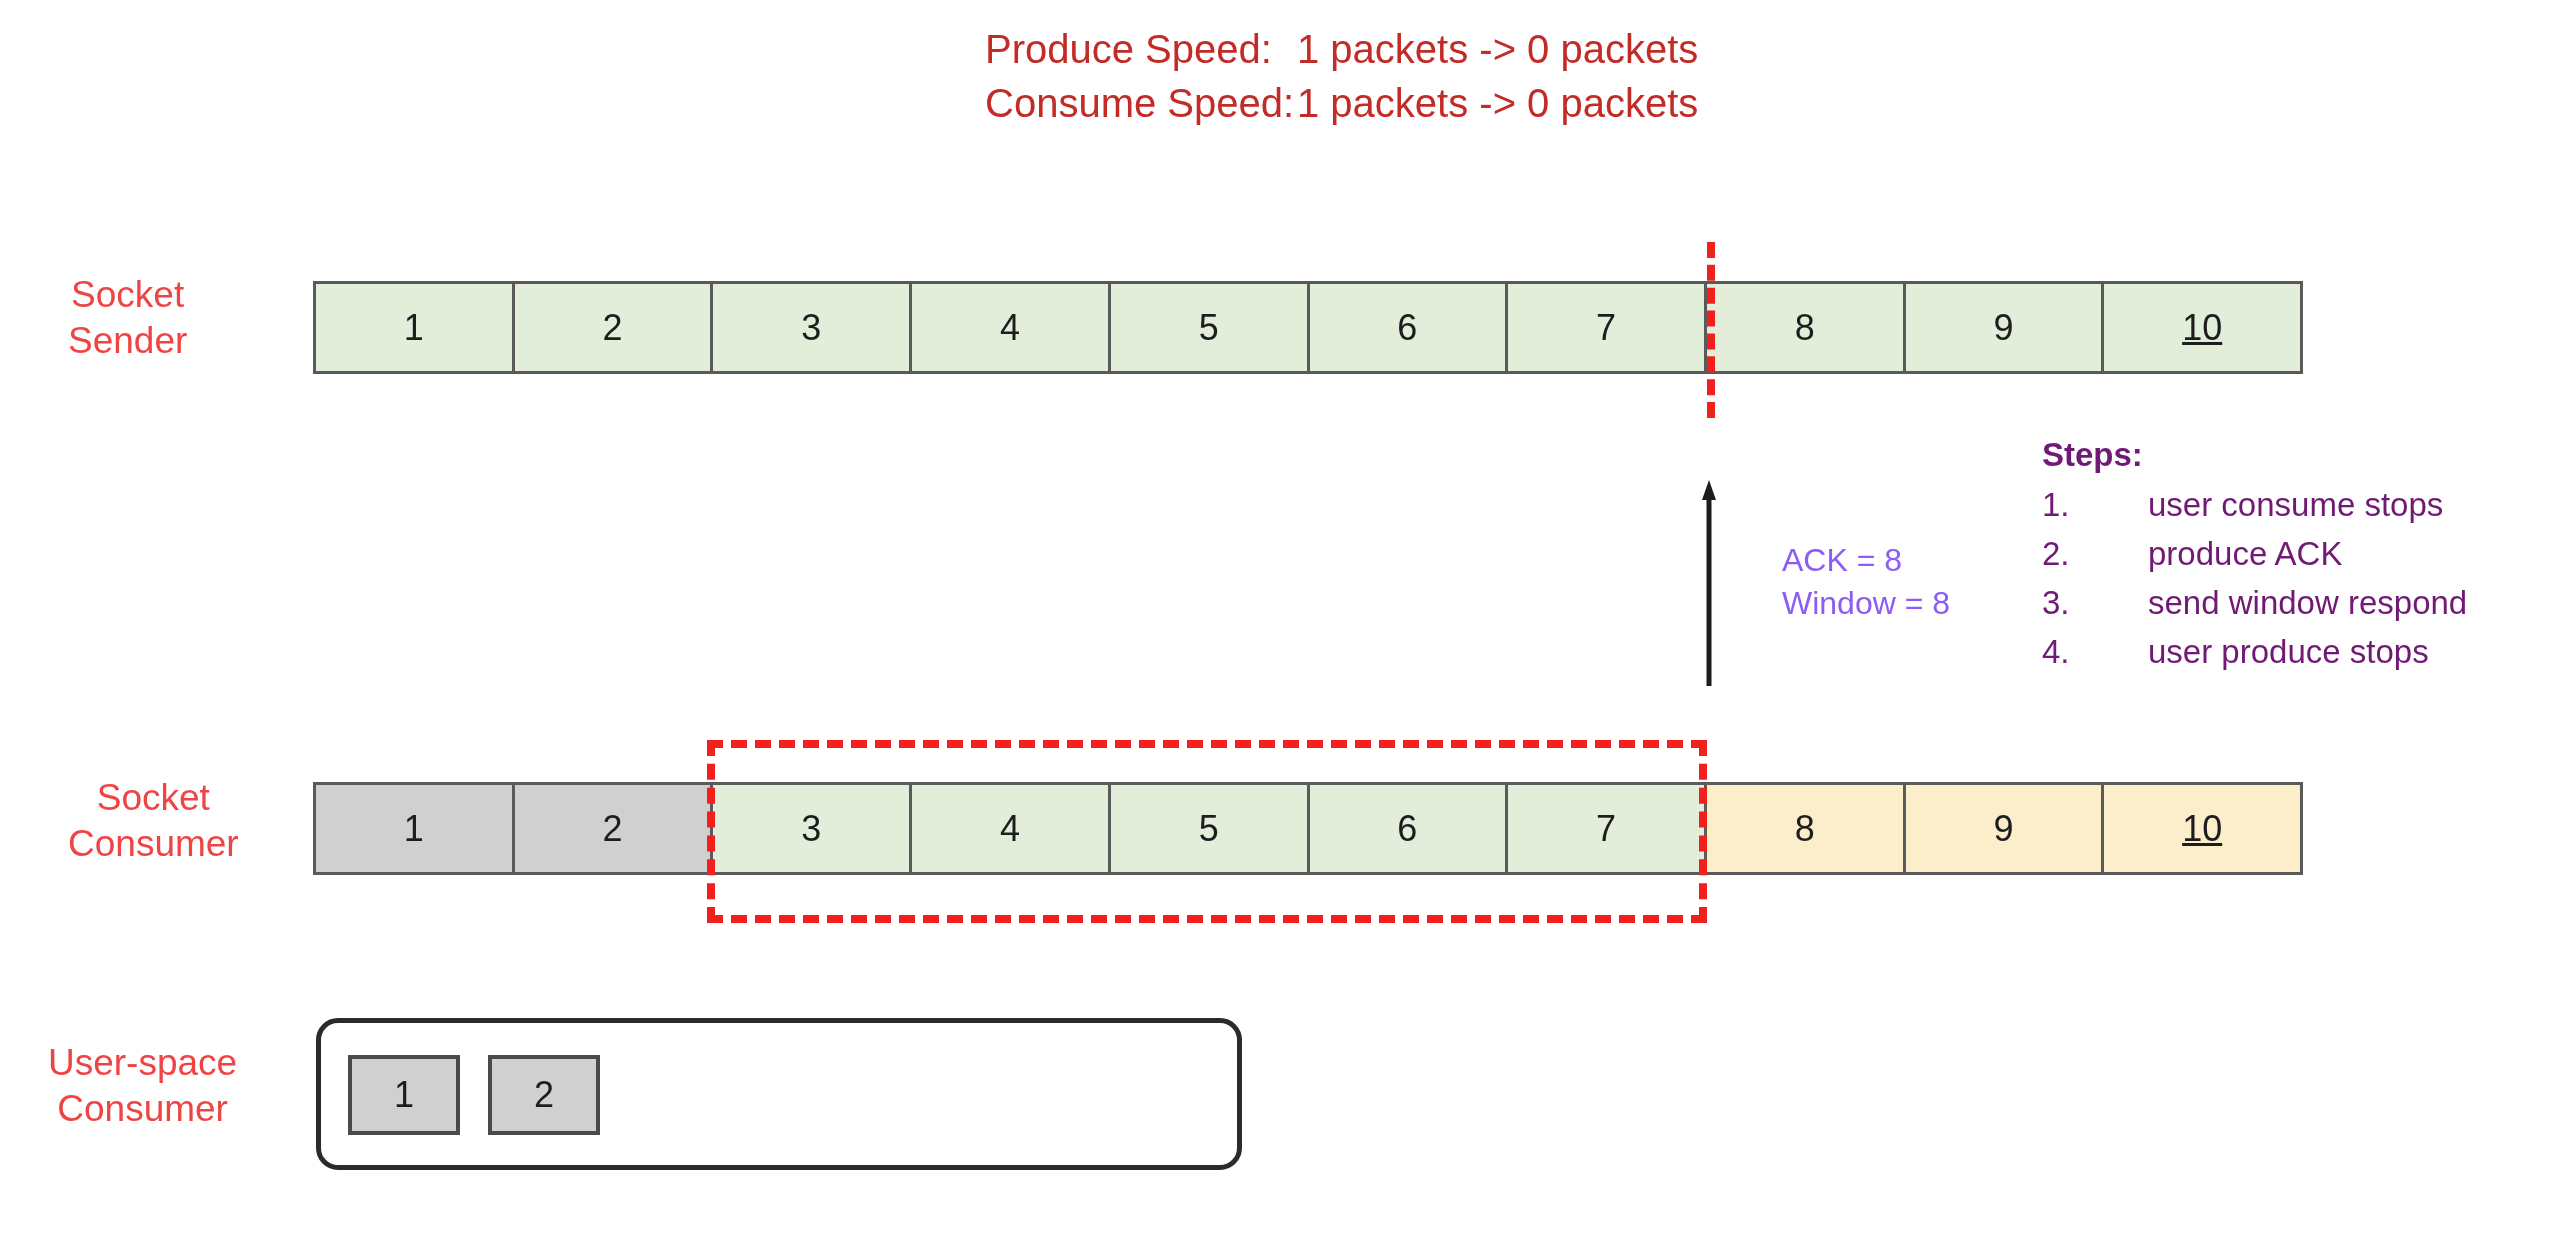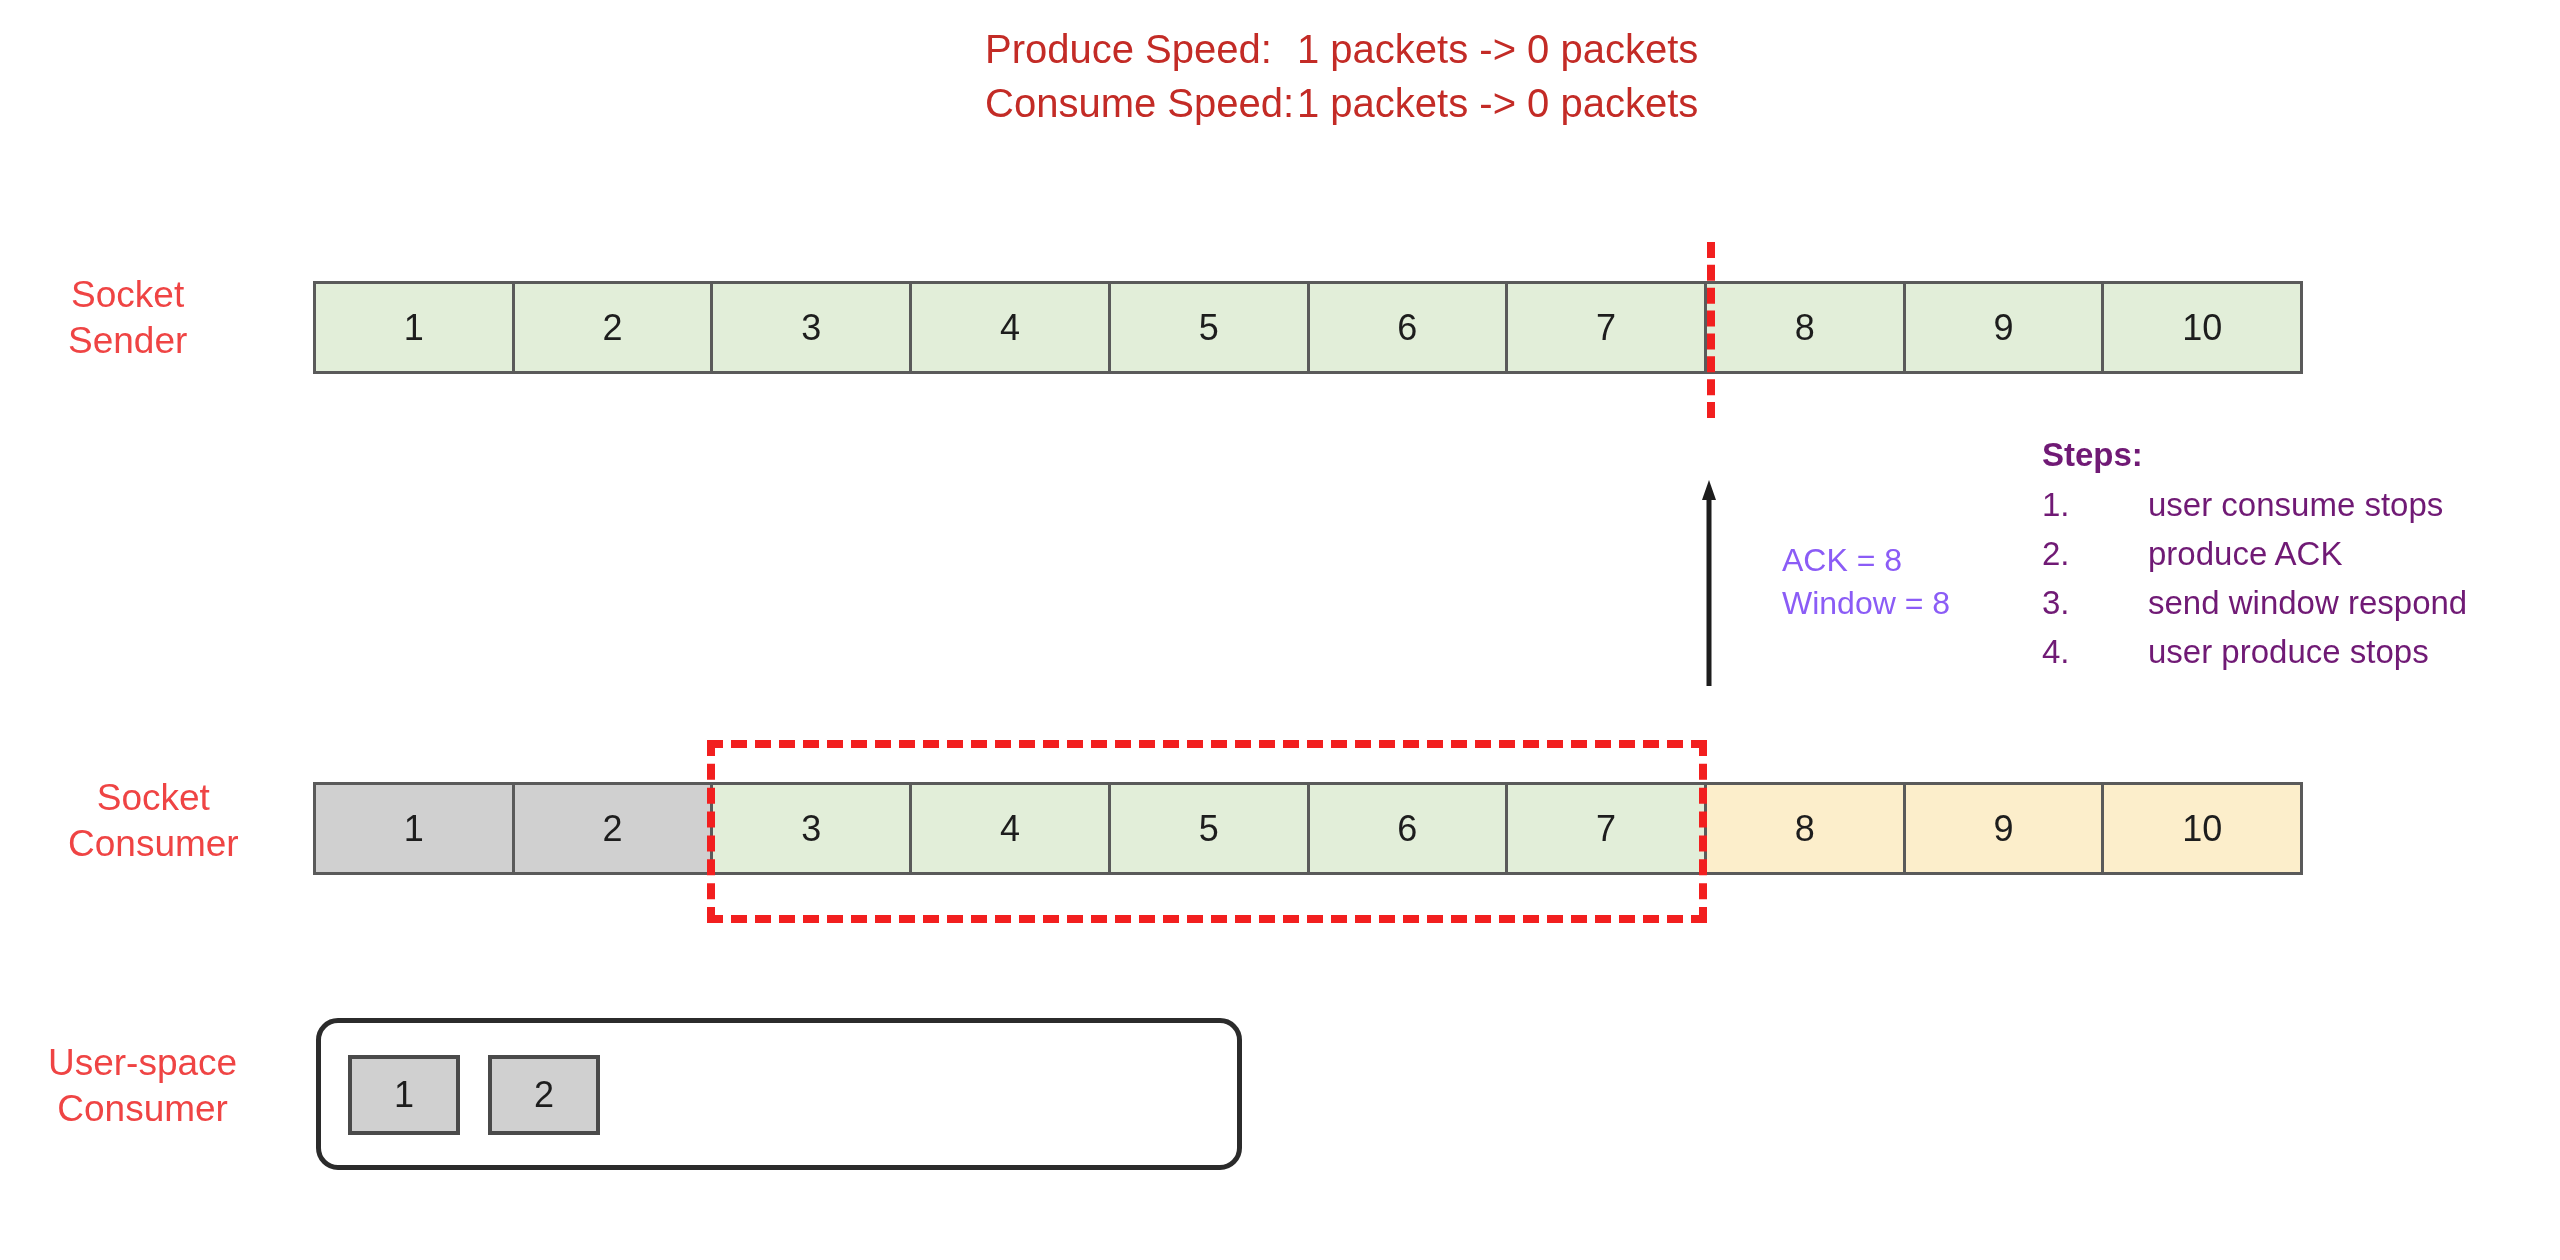--- a/index.html
+++ b/index.html
@@ -66,21 +66,21 @@
   .cell {
     flex: 1 1 0;
     display: flex;
     align-items: center;
     justify-content: center;
     font-size: 36px;
     color: #1d1d1d;
     border-right: 3px solid #5a5a5a;
     box-sizing: border-box;
   }
-  .cell:last-child { border-right: none; }
+  .cell:last-child { border-right: none; text-decoration: underline; }
   .cell.green  { background: #e2eed9; }
   .cell.gray   { background: #d0d0d0; }
   .cell.orange { background: #fceecb; }
 
   
   #sender-window-marker {
     position: absolute;
     left: 1707px;
     top: 242px;
     width: 0px;

